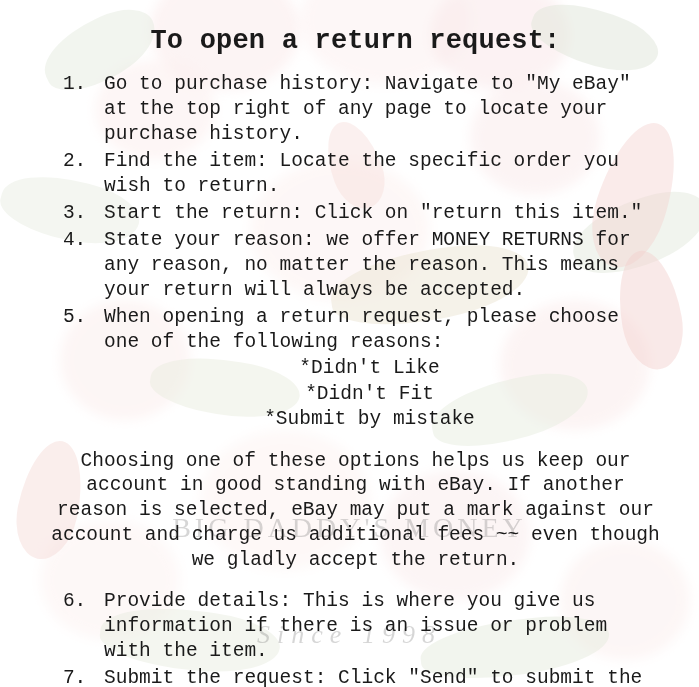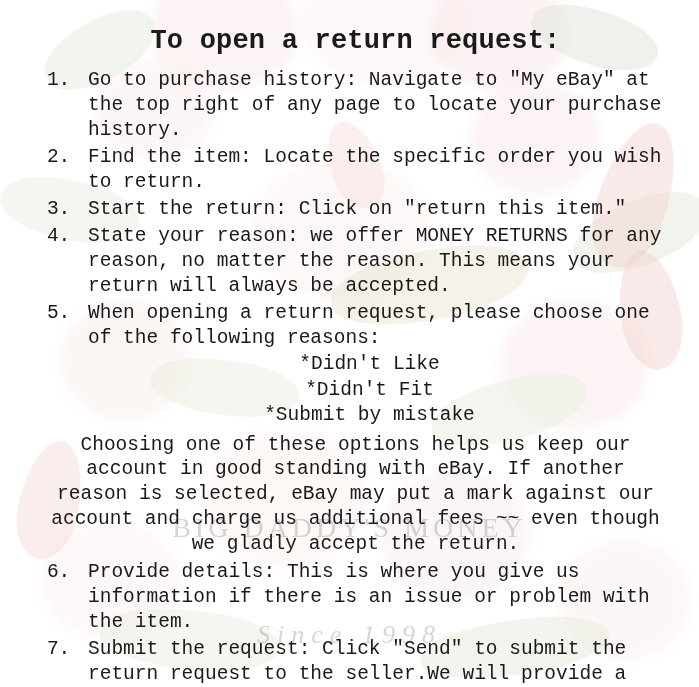--- a/index.html
+++ b/index.html
@@ -109,21 +109,21 @@
     font-family: Liberation Mono, monospace;
   }
   .doc-title {
     text-align: center;
     font-size: 27px;
     font-weight: bold;
     margin: 0 0 12px 0;
     letter-spacing: 0.2px;
   }
   ol.steps {
-    margin: 0;
+    margin: 16px;
     padding: 0 4px 0 40px;
     font-size: 19.5px;
     line-height: 1.28;
   }
   ol.steps > li {
     margin-bottom: 2px;
     padding-left: 6px;
   }
   .reasons {
     list-style: none;

